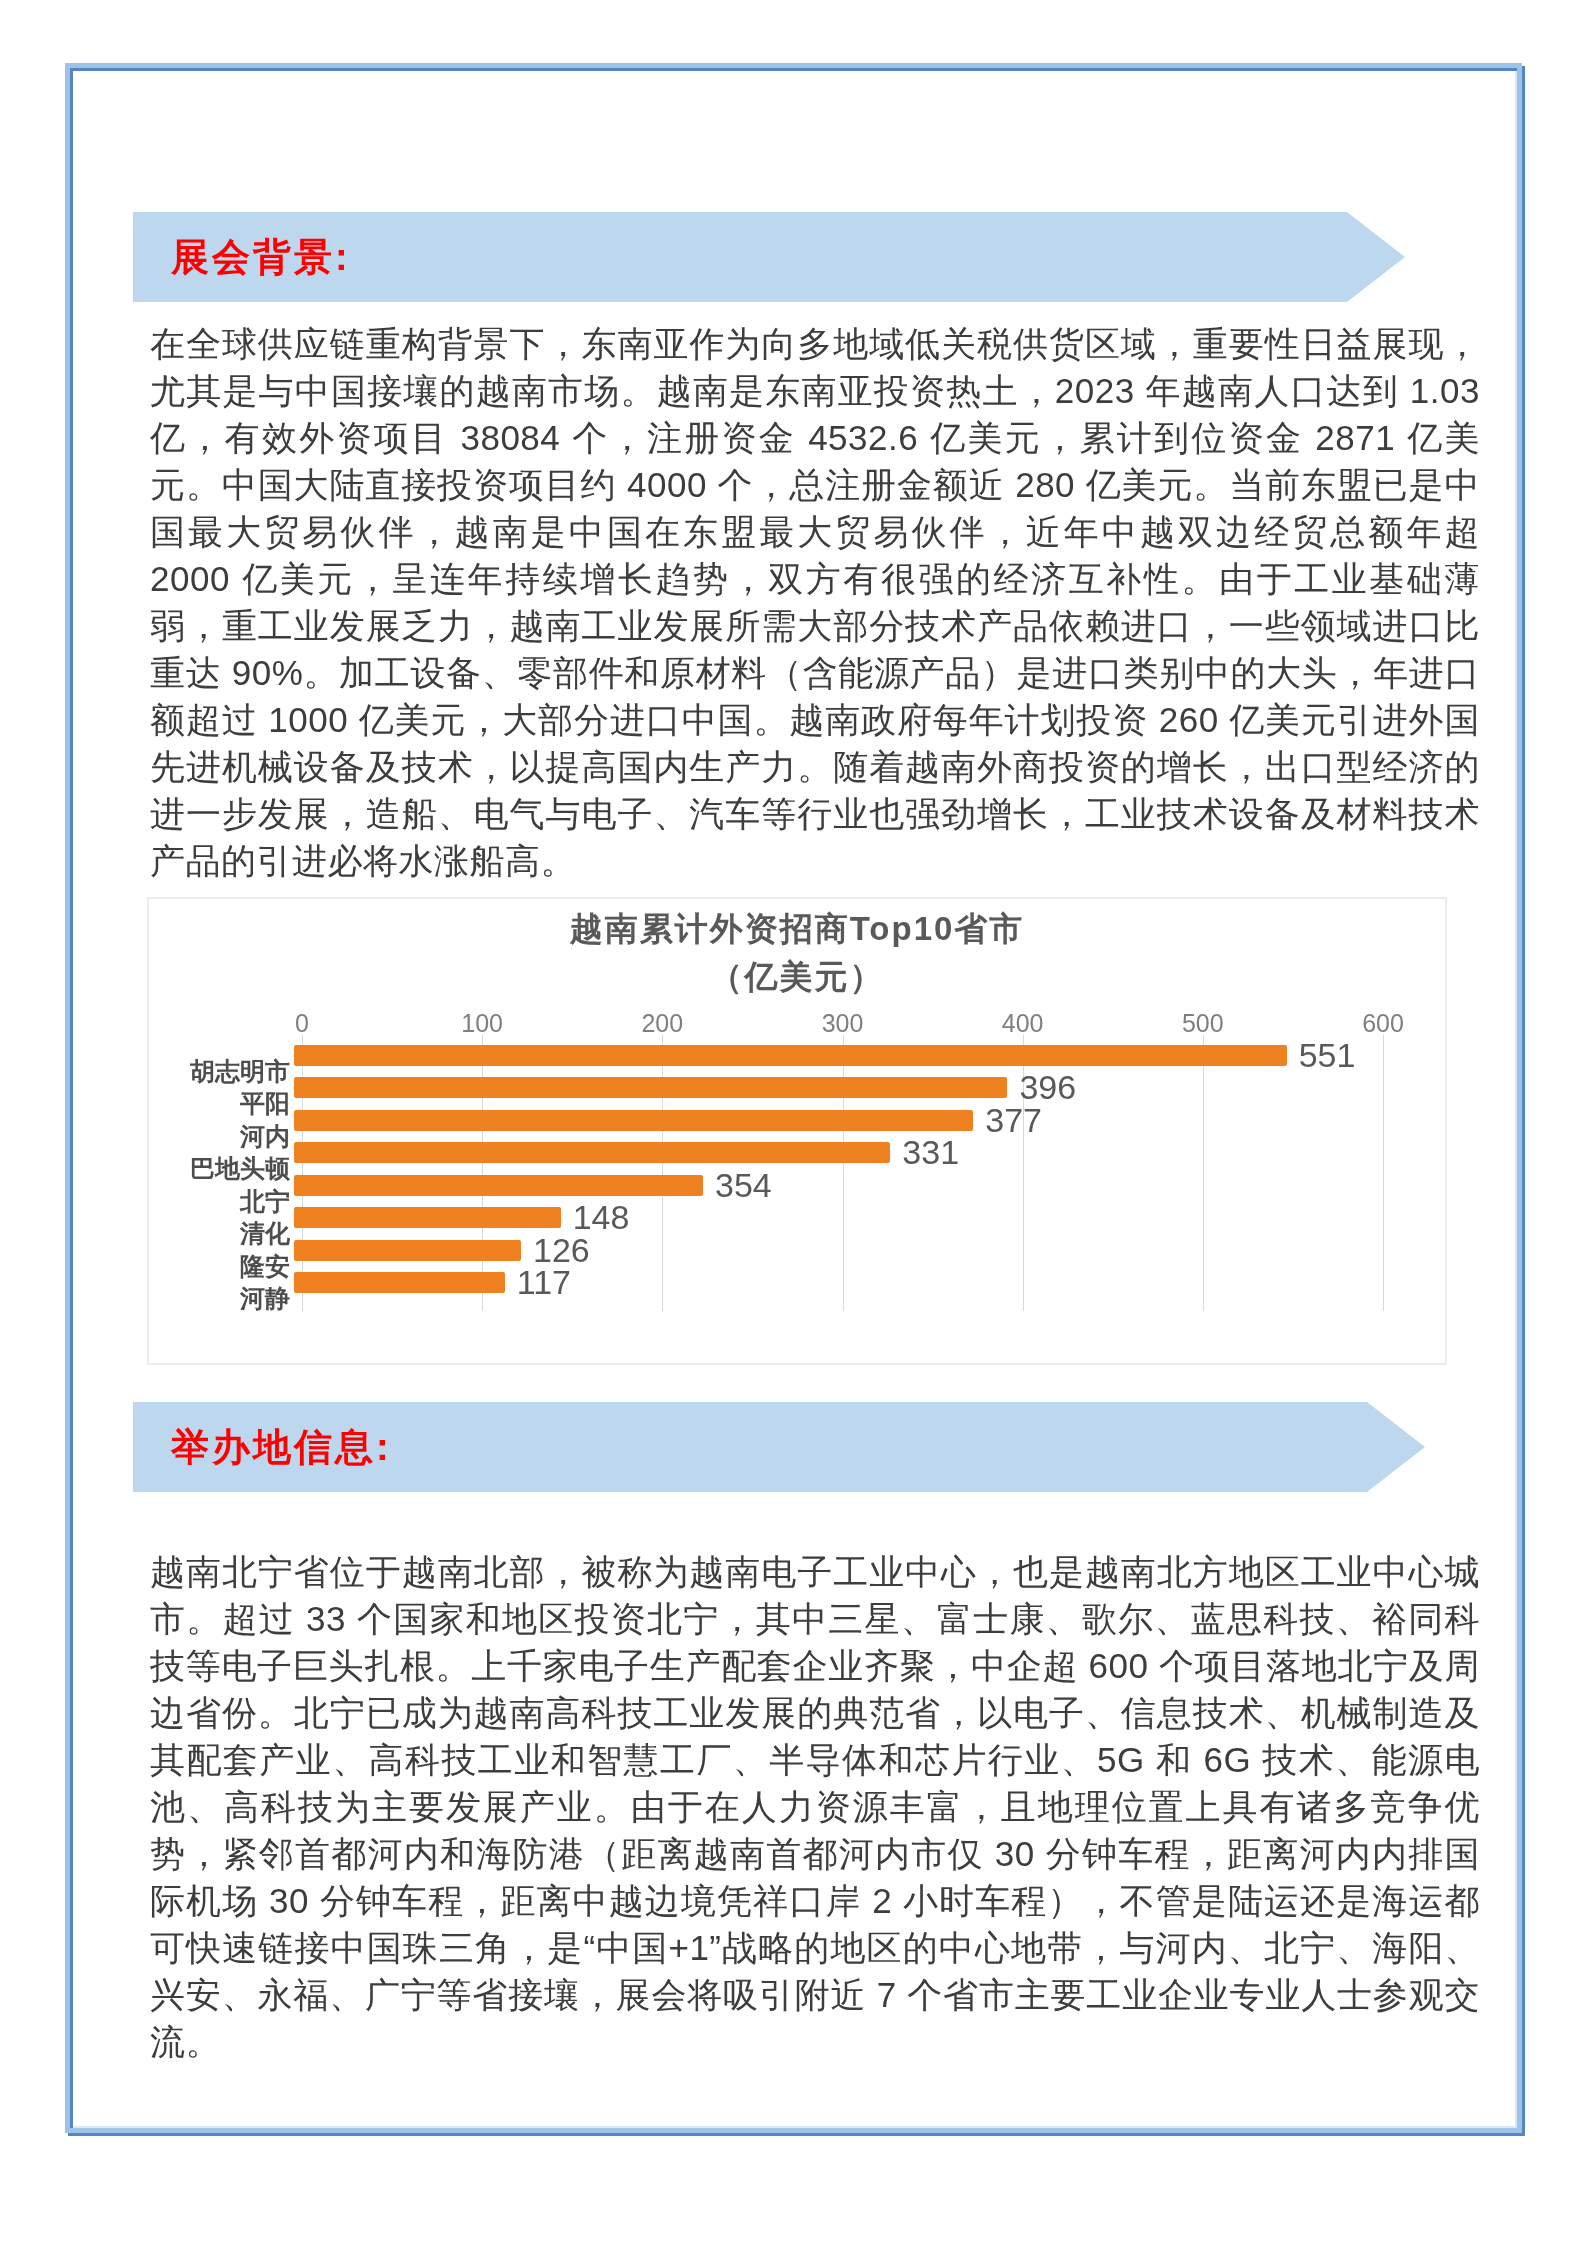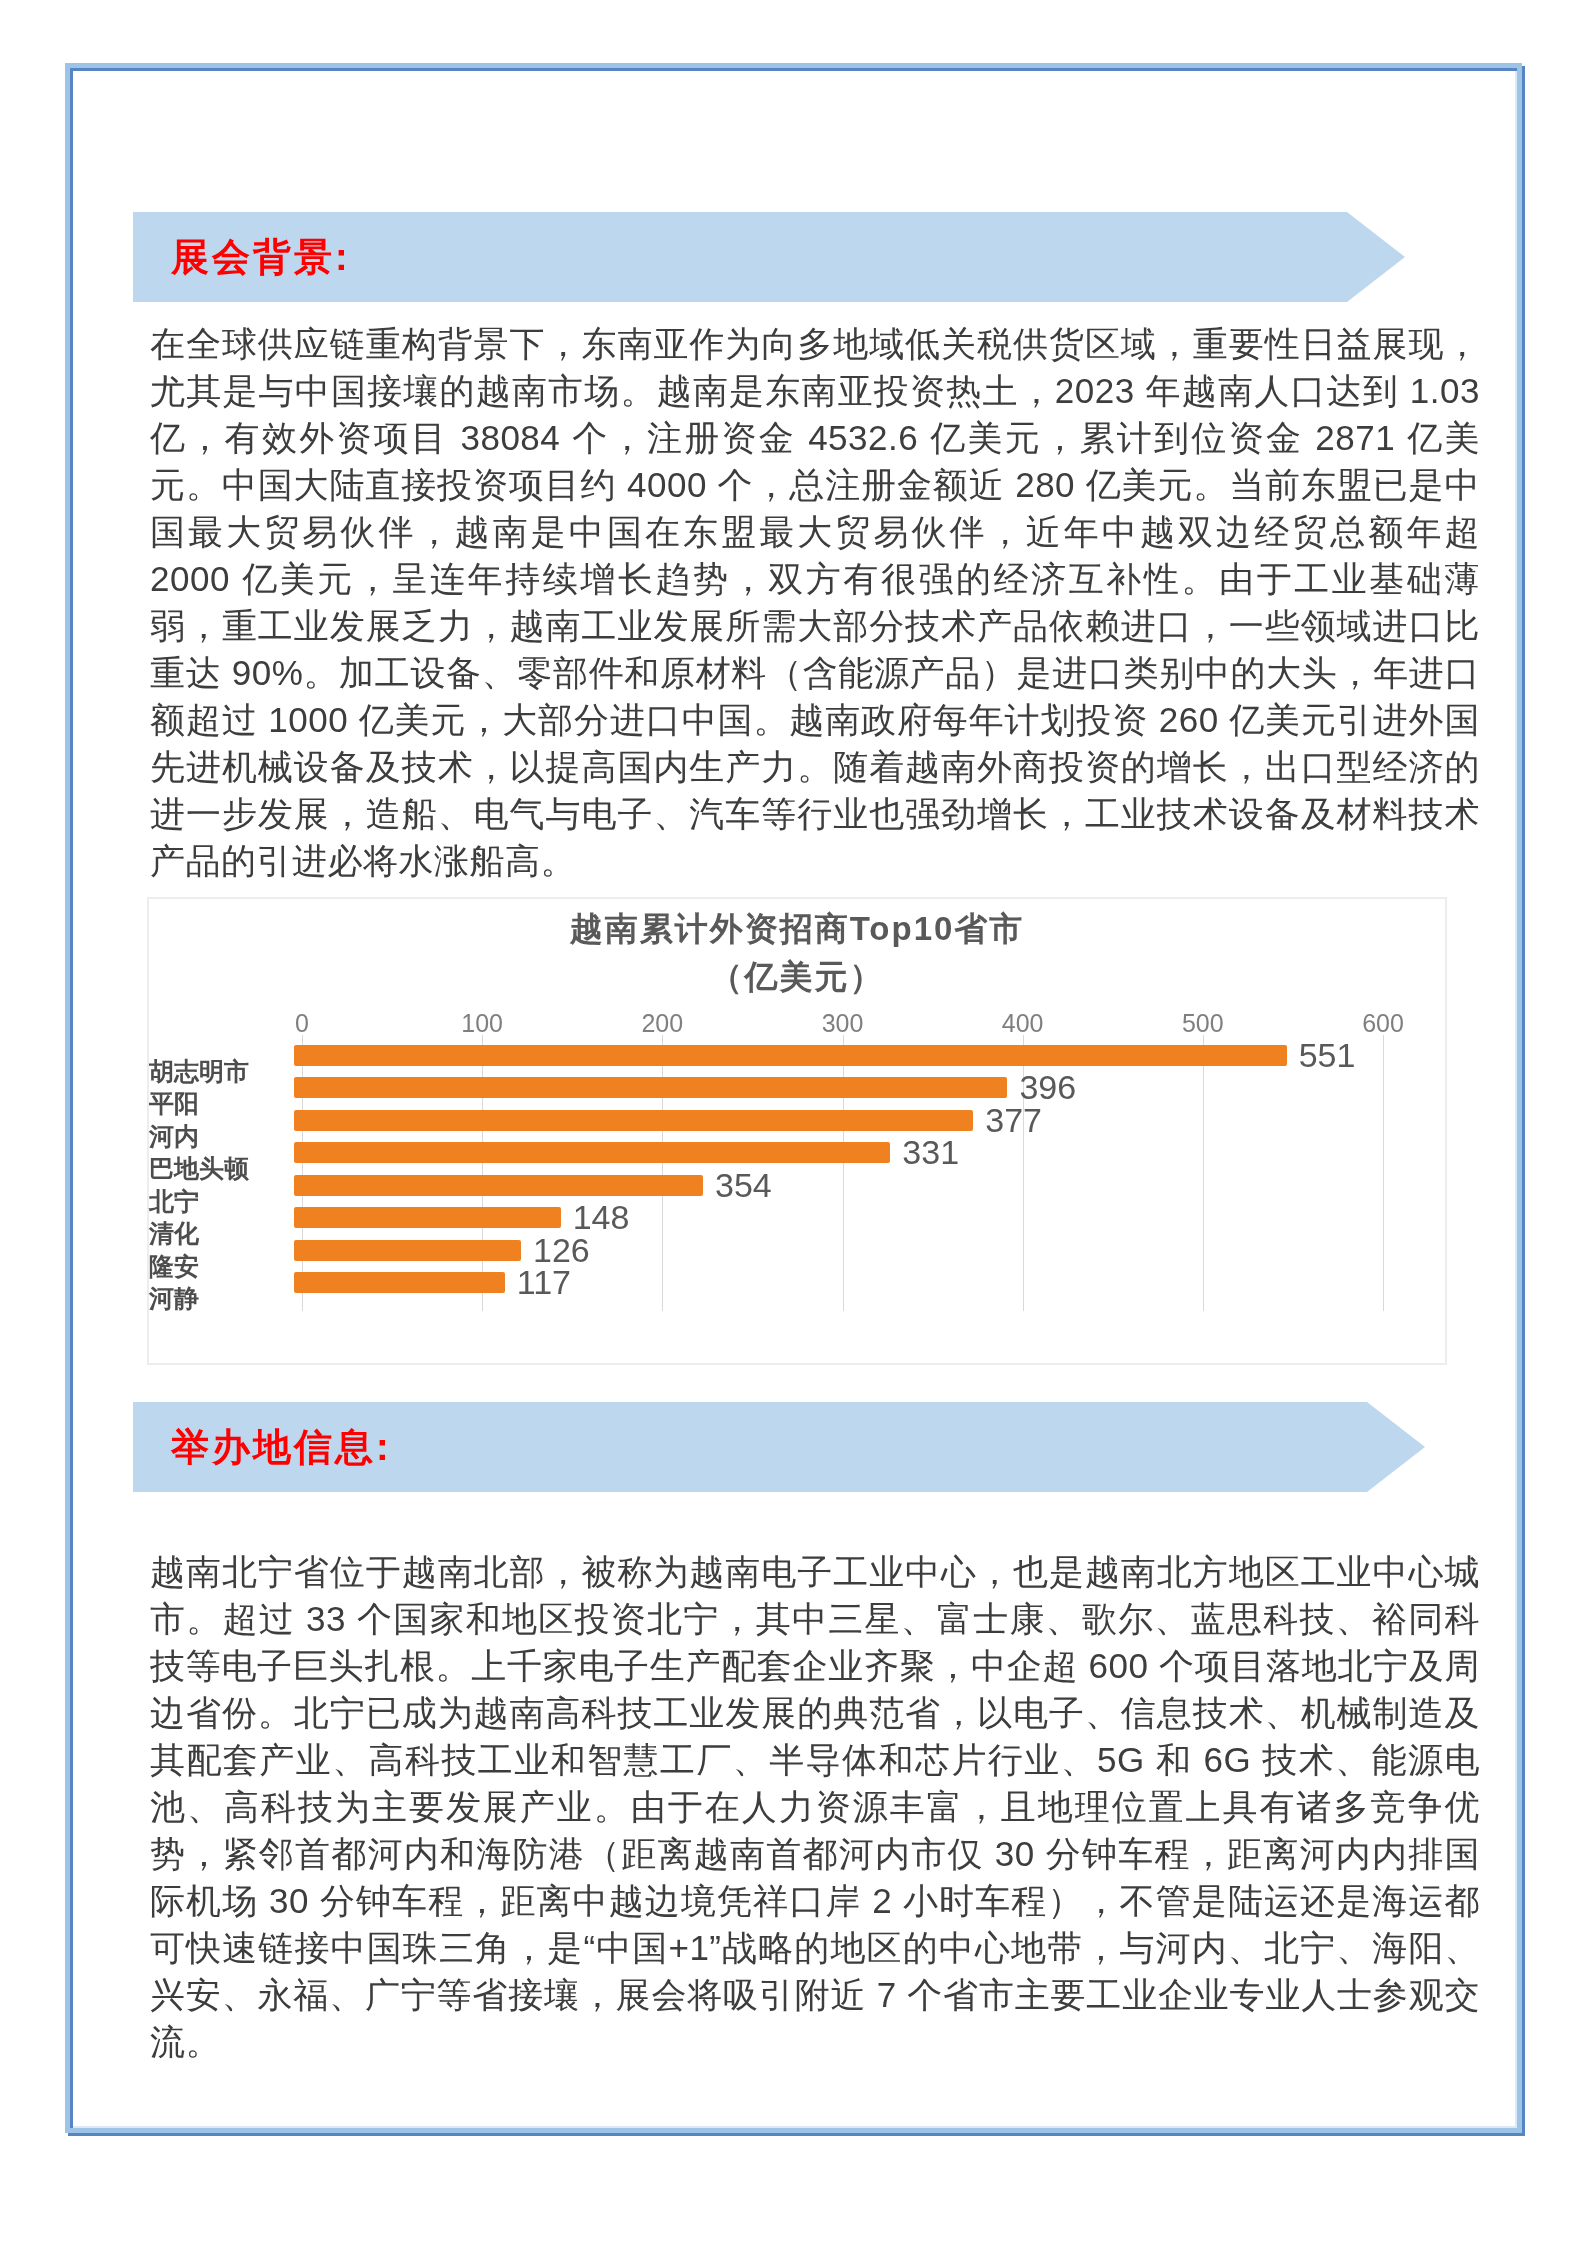--- a/index.html
+++ b/index.html
@@ -50,21 +50,21 @@
   .chart-axis {
     position:relative; height:30px; margin:8px 0 0 153px; width:1081px;
     font-size:25px; color:var(--axis-text,#7f7f7f);
   }
   .tick { position:absolute; top:0; transform:translateX(-50%); }
   .chart-body { position:relative; }
   .grid-layer { position:absolute; left:153px; top:-4px; bottom:-12px; width:1081px; z-index:0; }
   .gridline { position:absolute; top:0; bottom:0; width:1px; background:var(--gridline,#d9d9d9); }
   .bar-row { display:flex; align-items:center; height:32.5px; position:relative; z-index:1; }
   .bar-label {
-    width:141px; padding-right:4px; text-align:left;
+    width:141px; padding-right:4px; text-align:right;
     font-size:25px; font-weight:bold; color:#4d4d4d; white-space:nowrap;margin-top:32px;
   }
   .bar-track { position:relative; width:1081px; height:100%; display:flex; align-items:center; }
   .bar { height:21px; background:var(--bar-color,#f08121); border-radius:2px; }
   .bar-value { margin-left:12px; font-size:34px; color:#595959; }
 </style>
 </head>
 <body>
 
 <div class="page">

